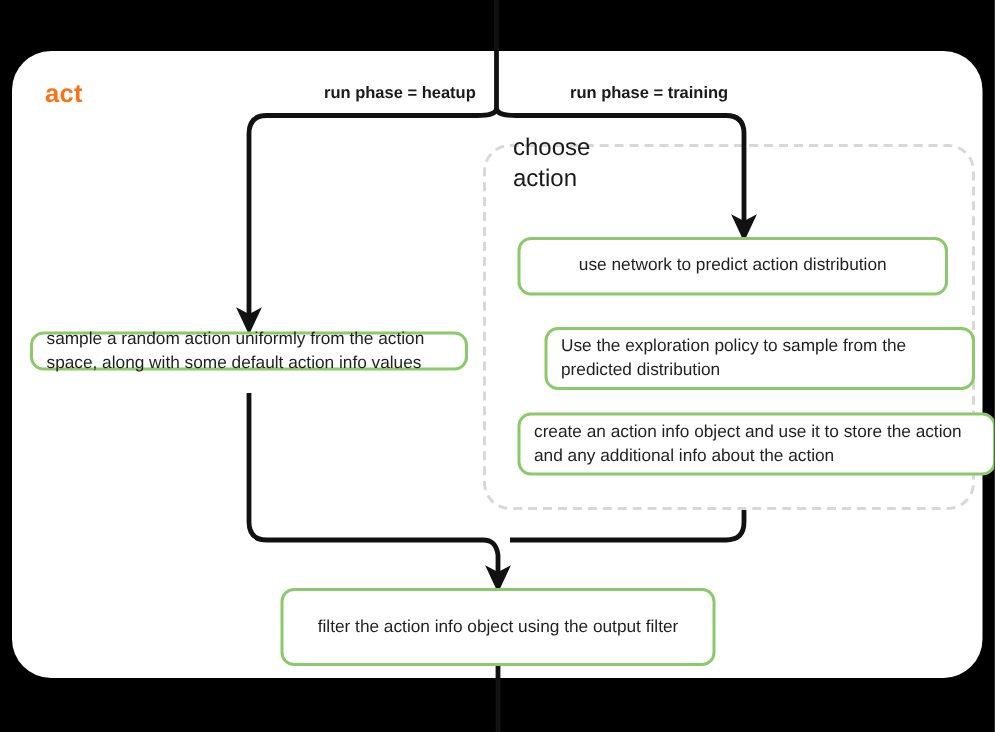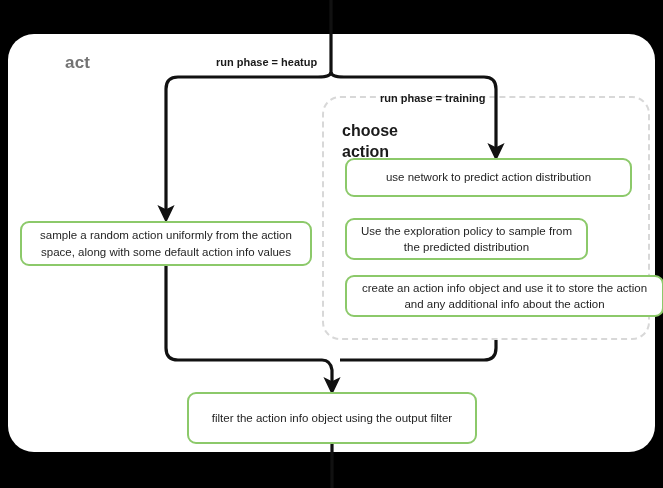--- a/index.html
+++ b/index.html
@@ -25,79 +25,77 @@
     background: #ffffff;
     border-radius: 26px;
     box-sizing: border-box;
   }
   #act-title {
     position: absolute;
     left: 30px;
     top: 53px;
     font-size: 17px;
     font-weight: bold;
-    color: #737373;
+    color: #f97316;
     letter-spacing: 0.2px;
-    margin-left: 35px;
   }
   
   #choose-action-container {
     position: absolute;
     left: 322px;
     top: 96px;
     width: 328px;
     height: 244px;
     border: 2px dashed #d8d8d8;
     border-radius: 18px;
     box-sizing: border-box;
     background: transparent;
   }
   #choose-action-title {
     position: absolute;
     left: 342px;
-    top: 120px;
+    top: 88px;
     width: 120px;
     font-size: 16px;
-    font-weight: bold;
+    font-weight: normal;
     color: #1a1a1a;
     line-height: 1.32;
   }
   
   .gbox {
     position: absolute;
     border: 2px solid #8cc96a;
     border-radius: 9px;
     background: #ffffff;
     box-sizing: border-box;
     display: flex;
     align-items: center;
     justify-content: center;
-    text-align: center;
     color: #1f1f1f;
     font-size: 11.5px;
     line-height: 1.42;
     padding: 4px 9px;
   }
   #box-use-network   { left: 345px; top: 158px; width: 287px; height: 39px; }
-  #box-exploration   { left: 345px; top: 218px; width: 243px; height: 42px; }
+  #box-exploration   { left: 363px; top: 218px; width: 287px; height: 42px; }
   #box-create-info   { left: 345px; top: 275px; width: 319px; height: 42px; }
-  #box-sample-random { left: 20px;  top: 221px; width: 292px; height: 45px; }
+  #box-sample-random { left: 20px;  top: 221px; width: 292px; height: 26px; }
   #box-filter        { left: 187px; top: 392px; width: 290px; height: 52px; }
 
   
   .edge-label {
     position: absolute;
     font-size: 11px;
     font-weight: bold;
     color: #1a1a1a;
     white-space: nowrap;
     padding-left: 24px;
   }
   #label-heatup   { left: 192px; top: 56px; }
-  #label-training { left: 356px; top: 56px; margin-top: 36px; }
+  #label-training { left: 356px; top: 56px; }
 
   
   #edges {
     position: absolute;
     left: 0; top: 0;
     width: 663px;
     height: 488px;
     pointer-events: none;
   }
 </style>

